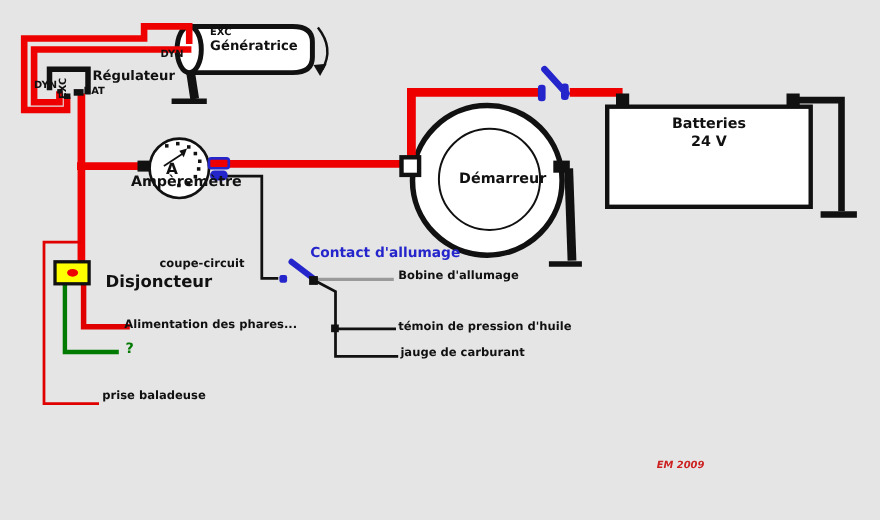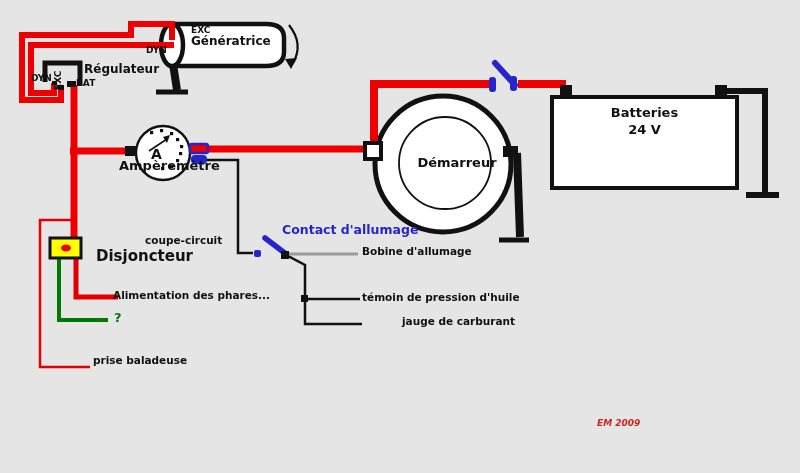--- a/index.html
+++ b/index.html
@@ -127,21 +127,21 @@
   <div>Batteries</div>
   <div>24 V</div>
 </div>
 
 <div class="lbl center" style="left:399px;top:156px;width:116px;font-size:13px;">Démarreur</div>
 
 <div class="lbl blue" style="left:238px;top:223px;font-size:12.5px;padding-left:44px;">Contact d'allumage</div>
 
 <div class="lbl" style="left:362px;top:246px;font-size:10.5px;">Bobine d'allumage</div>
 <div class="lbl" style="left:362px;top:292px;font-size:10.5px;text-align:center;">témoin de pression d'huile</div>
-<div class="lbl" style="left:364px;top:316px;font-size:10.5px;margin-left:38px;">jauge de carburant</div>
+<div class="lbl" style="left:364px;top:316px;font-size:10.5px;">jauge de carburant</div>
 
 <div class="lbl" style="left:105px;top:235px;font-size:10.5px;margin-left:40px;">coupe-circuit</div>
 <div class="lbl" style="left:96px;top:248px;font-size:15px;">Disjoncteur</div>
 
 <div class="lbl" style="left:113px;top:290px;font-size:10.5px;">Alimentation des phares...</div>
 <div class="lbl green" style="left:114px;top:311px;font-size:13px;">?</div>
 <div class="lbl" style="left:93px;top:355px;font-size:10.5px;">prise baladeuse</div>
 
 <div class="lbl sig" style="left:597px;top:419px;font-size:9px;text-align:right;">EM 2009</div>
 

